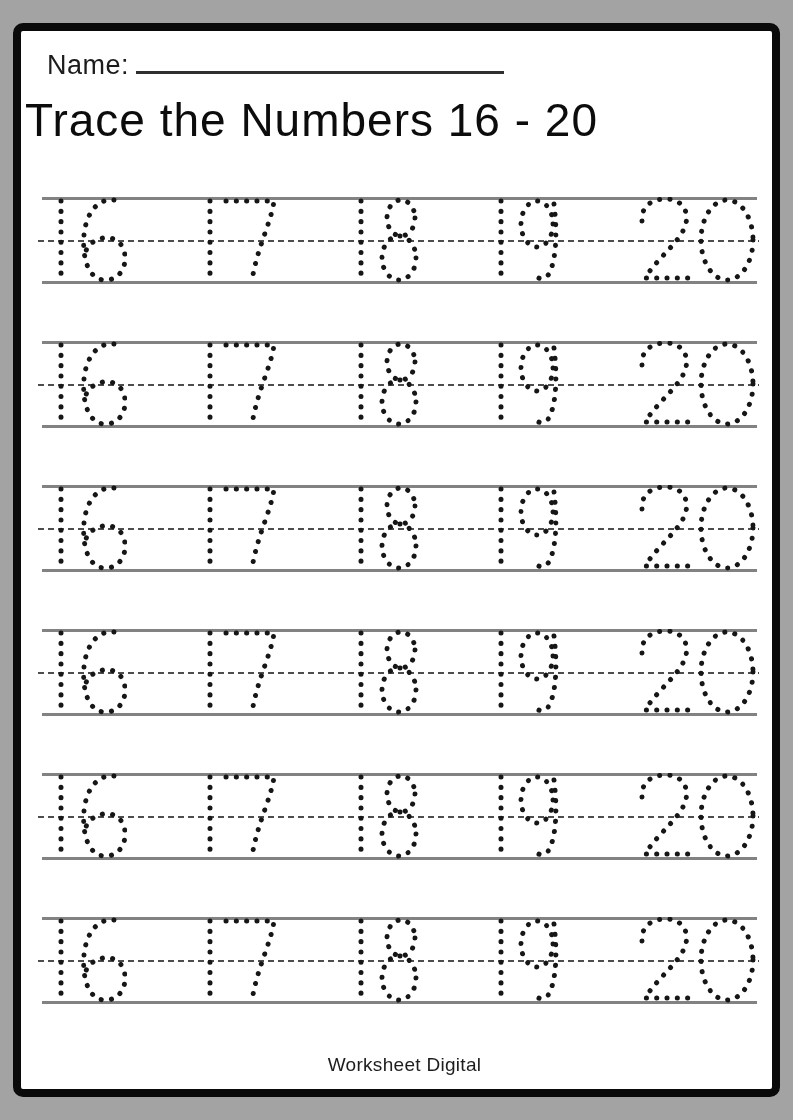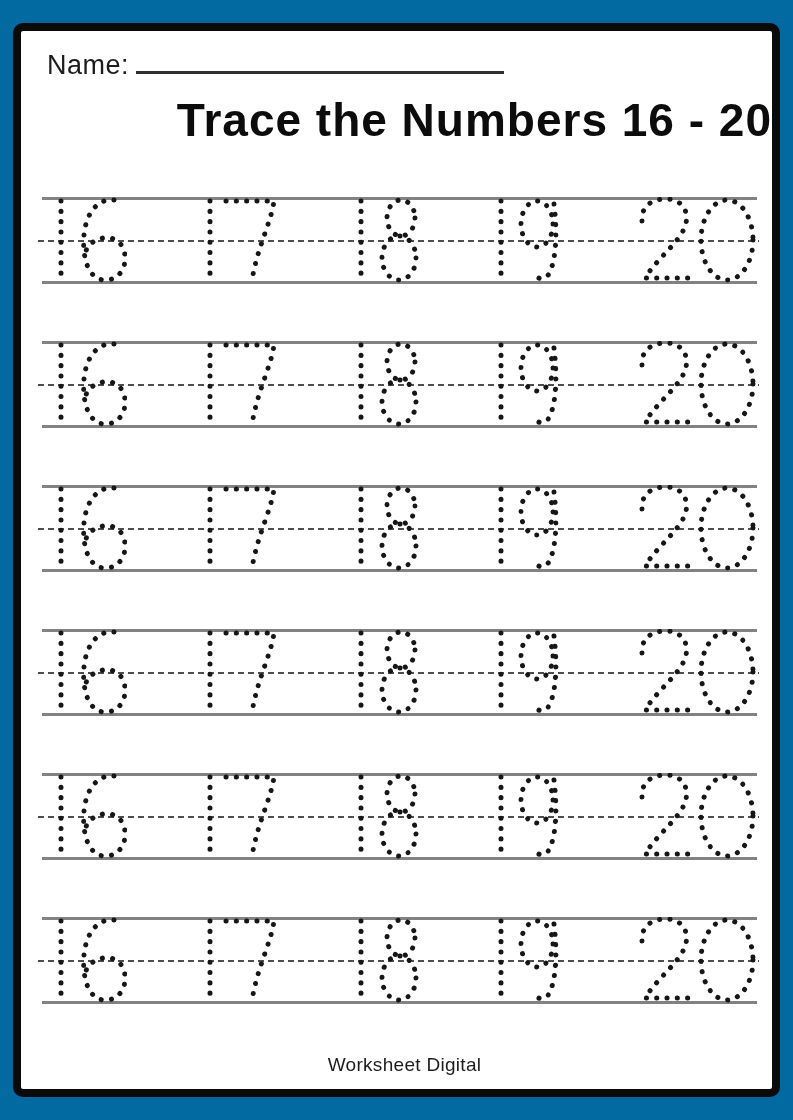--- a/index.html
+++ b/index.html
@@ -5,21 +5,21 @@
   html, body {
     margin: 0;
     padding: 0;
     background: #ffffff;
     font-family: "Liberation Sans", "DejaVu Sans", sans-serif;
   }
   .page {
     position: relative;
     width: 793px;
     height: 1120px;
-    background: #0369a1;
+    background: #a3a3a3;
     overflow: hidden;
   }
   .frame {
     position: absolute;
     left: 13px;
     top: 23px;
     width: 751px;
     height: 1058px;
     border: 8px solid #0a0a0a;
     border-radius: 10px;
@@ -38,26 +38,26 @@
     display: inline-block;
     width: 368px;
     height: 22px;
     border-bottom: 3px solid #2f2f2f;
     margin-left: 7px;
     vertical-align: baseline;
   }
   .title {
     position: absolute;
     top: 62px;
-    left: 13px;
+    left: 4px;
     right: 0;
     margin: 0;
-    text-align: right;
+    text-align: left;
     font-size: 46px;
-    font-weight: bold;
+    font-weight: normal;
     color: #0c0c0c;
     letter-spacing: 1px;
     white-space: nowrap;
   }
   .trace-row {
     position: absolute;
     left: 21px;
     right: 15px;
     height: 87px;
   }

